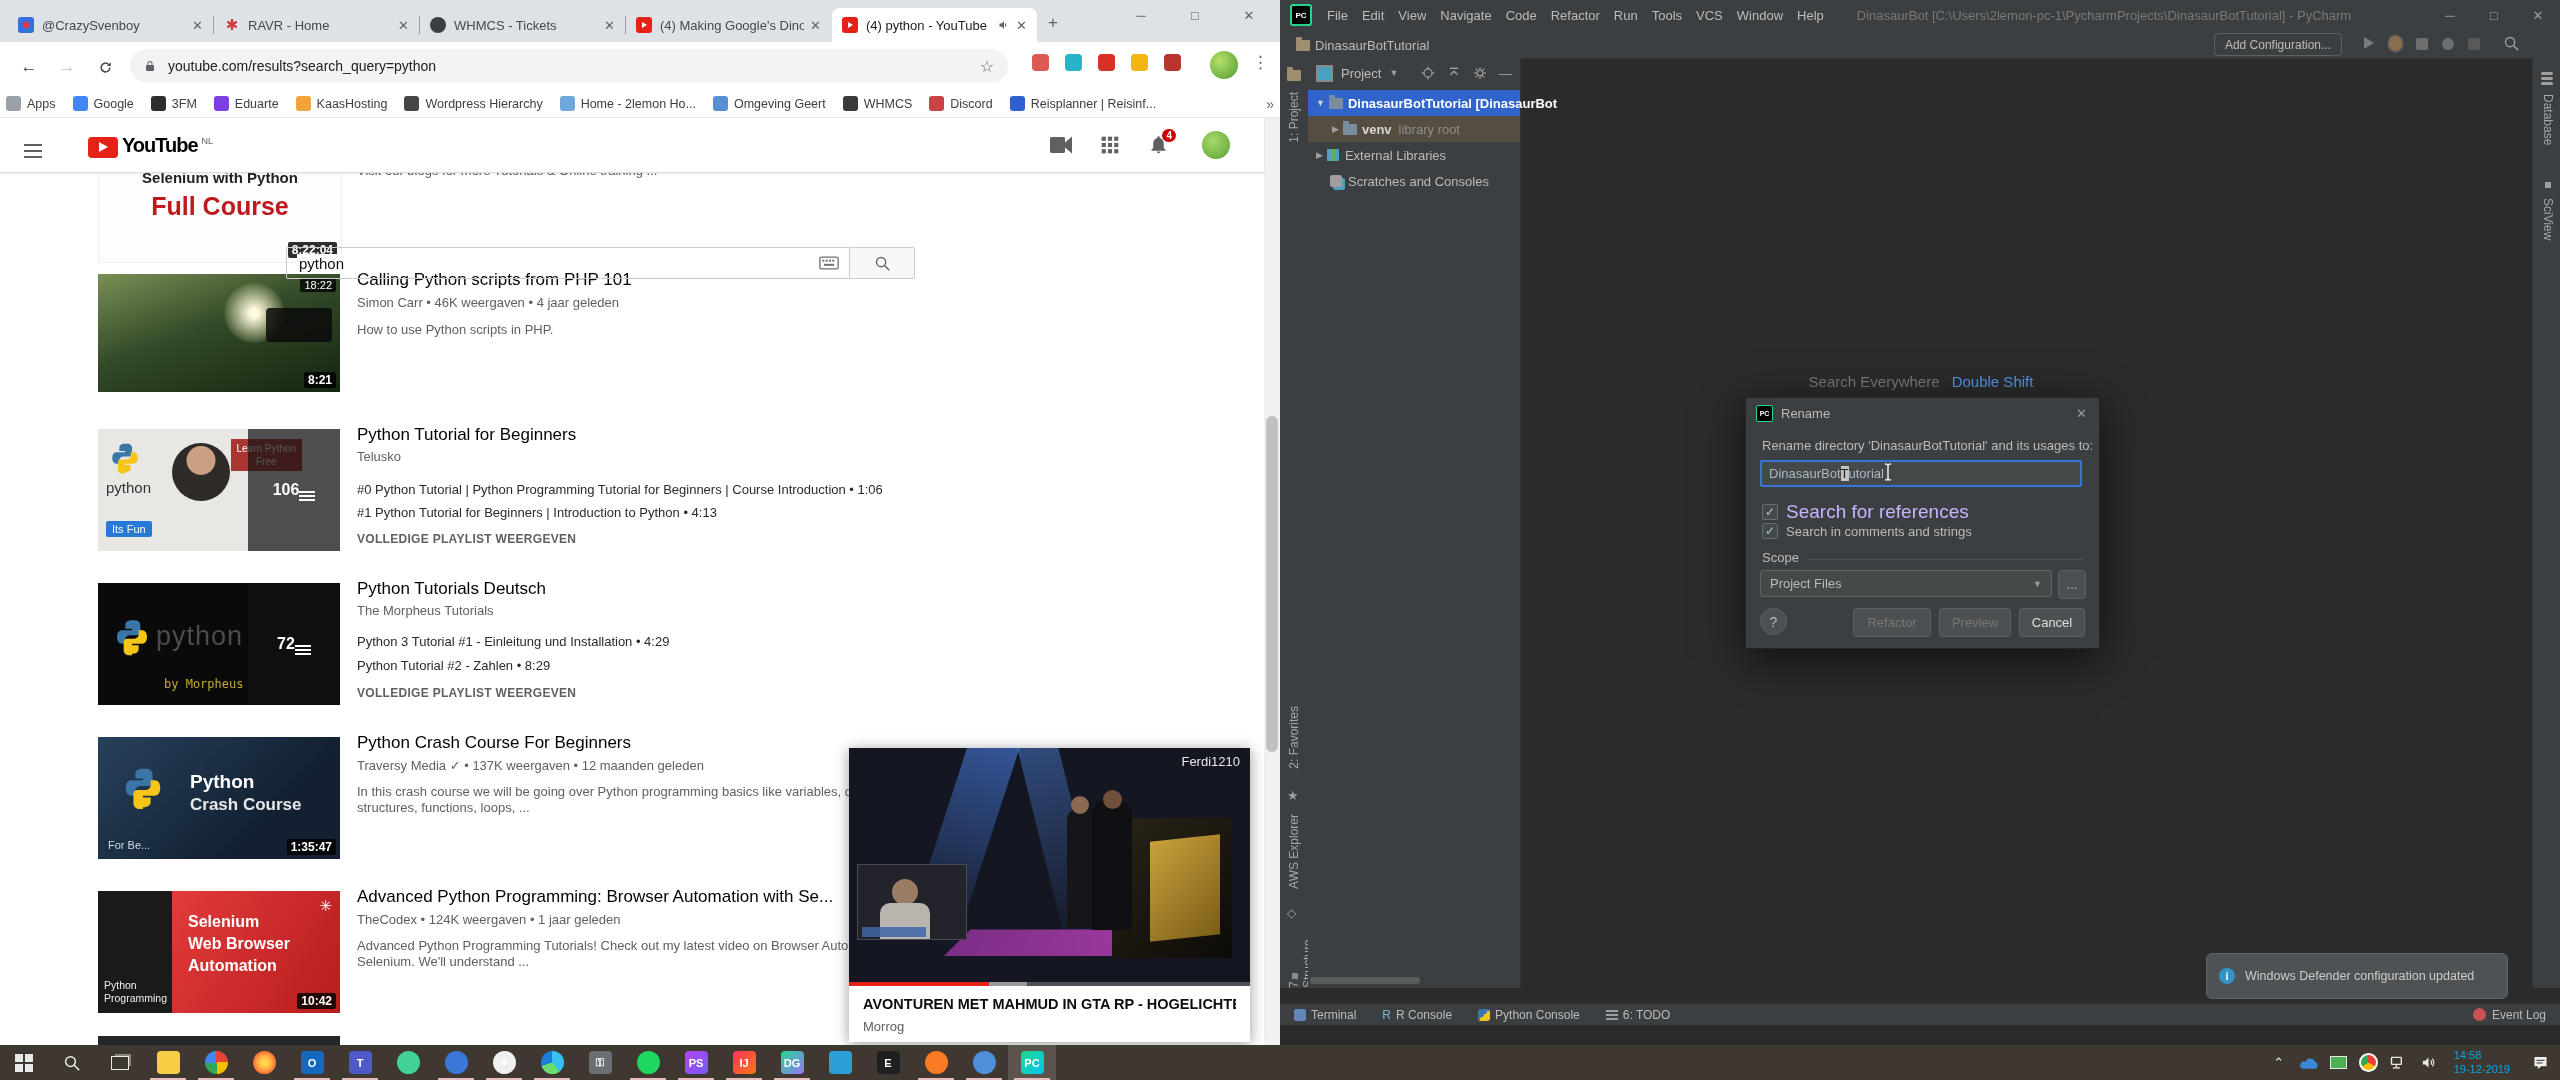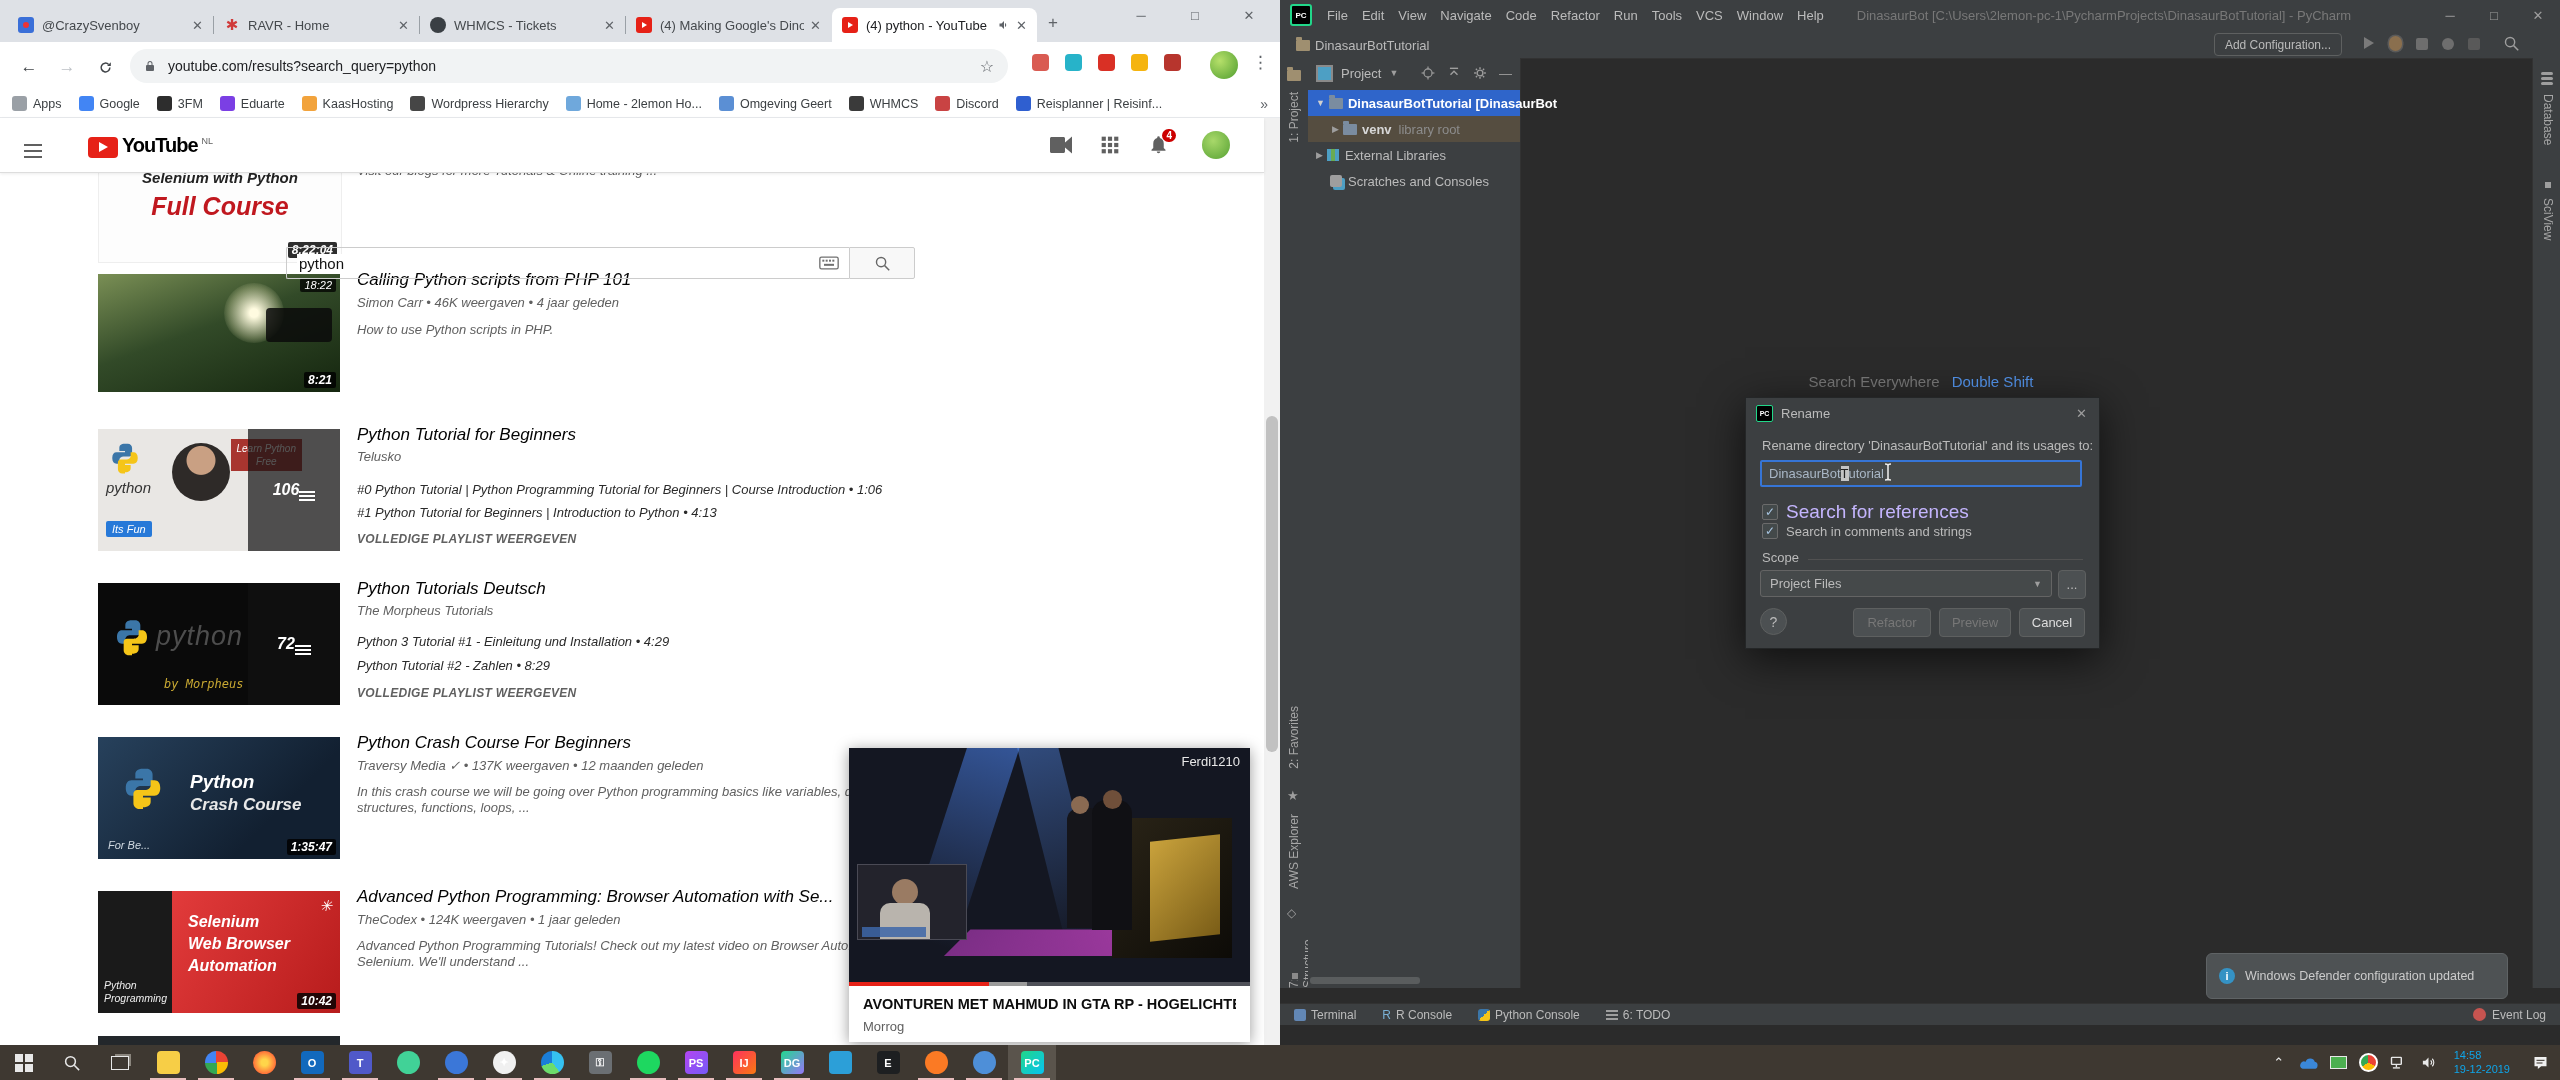--- a/index.html
+++ b/index.html
@@ -15,21 +15,21 @@
   .tab-title{flex:1;white-space:nowrap;overflow:hidden;text-overflow:clip;}
   .tab-close{color:#5f6368;font-size:13px;margin-left:6px;}
   .yt-fav{background:#e62117;}
   .yt-fav::after{content:"";display:block;width:0;height:0;border-left:5px solid #fff;border-top:3.5px solid transparent;border-bottom:3.5px solid transparent;margin-left:1px;}
   .winctl{position:absolute;top:0;height:30px;width:46px;display:flex;align-items:center;justify-content:center;color:#5f6368;font-size:13px;}
   #navbar{left:0;top:42px;width:1280px;height:48px;background:#fff;border-bottom:1px solid #dadce0;}
   .navico{position:absolute;top:54px;width:26px;height:26px;display:flex;align-items:center;justify-content:center;color:#414549;font-size:17px;}
   #urlbar{left:130px;top:49px;width:878px;height:34px;background:#f1f3f4;border-radius:17px;display:flex;align-items:center;padding:0 14px;box-sizing:border-box;}
   #urlbar input{border:none;background:transparent;outline:none;font-size:14px;color:#202124;flex:1;font-family:"Liberation Sans",sans-serif;}
   .extdot{width:17px;height:17px;border-radius:4px;}
-  #bookmarksbar{left:0;top:90px;width:1280px;height:28px;background:#fff;border-bottom:1px solid #e8eaed;display:flex;align-items:center;padding:0 12px;box-sizing:border-box;gap:17px;}
+  #bookmarksbar{left:0;top:90px;width:1280px;height:28px;background:#fff;border-bottom:1px solid #e8eaed;display:flex;align-items:center;padding:0 6px;box-sizing:border-box;gap:17px;}
   .bm{display:flex;align-items:center;gap:6px;font-size:12.5px;color:#3c4043;white-space:nowrap;}
   .bmi{width:15px;height:15px;border-radius:3px;flex:0 0 15px;}
   
   #ythead{left:0;top:118px;width:1264px;height:54px;background:#fff;border-bottom:1px solid #ddd;box-shadow:0 1px 3px rgba(0,0,0,.08);z-index:5;}
   .hamb{width:18px;height:2px;background:#606060;box-shadow:0 6px 0 #606060,0 12px 0 #606060;display:block;}
   #ytlogo{display:flex;align-items:baseline;gap:4px;}
   #ytlogo .play{width:30px;height:21px;background:#e62117;border-radius:4px;display:inline-flex;align-items:center;justify-content:center;}
   #ytlogo .play::after{content:"";width:0;height:0;border-left:9px solid #fff;border-top:5.5px solid transparent;border-bottom:5.5px solid transparent;}
   #ytlogo .word{font-size:20px;font-weight:bold;letter-spacing:-1px;color:#000;}
   #ytlogo .ctry{font-size:9px;color:#606060;position:relative;top:-8px;}
@@ -193,21 +193,21 @@
             <span>Discord</span>
           </span>
           <span class="bm">
             <span class="bmi" style="background: rgb(47, 95, 208);"></span>
             <span>Reisplanner | Reisinf...</span>
           </span>
         </span>
       <span style="color:#5f6368;font-size:14px;">»</span>
     </div>
 
-    <div class="abs" style="left:0;top:118px;width:1264px;height:927px;background:#fff;font-style:italic;">
+    <div class="abs" style="left:0;top:118px;width:1264px;height:927px;background:#fff;">
 
       <div class="thumb" style="top:42px;height:101px;background:#fdfdfd;border:1px solid #eee;">
         <div style="text-align:center;margin-top:8px;font-size:15px;font-weight:bold;color:#222;">Selenium with Python</div>
         <div style="text-align:center;font-size:25px;font-weight:bold;color:#c0181f;margin-top:6px;">Full Course</div>
         <span class="dur">8:22:04</span>
       </div>
       <div class="vdesc abs" style="left:357px;top:45px;">Visit our blogs for more Tutorials &amp; Online training ...</div>
 
       <div class="thumb" style="top:156px;height:118px;background:linear-gradient(160deg,#7a8f55 0%,#324a28 45%,#15260f 100%);">
         <div style="position:absolute;left:52%;top:8%;width:60px;height:60px;border-radius:50%;background:radial-gradient(circle,#fffbe0 10%,rgba(255,251,200,.25) 60%,transparent 75%);"></div>

